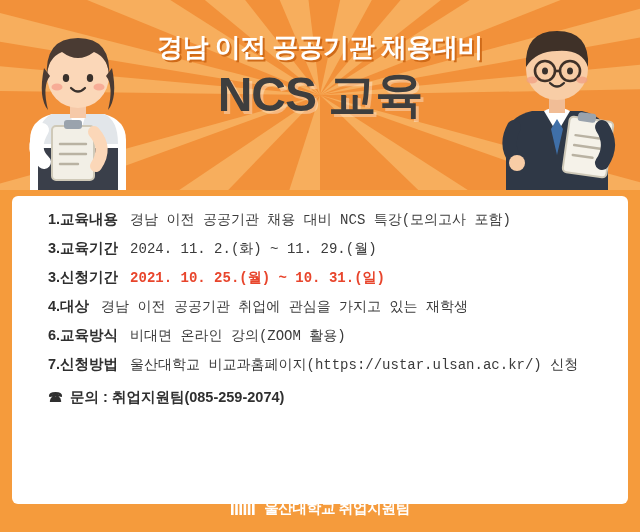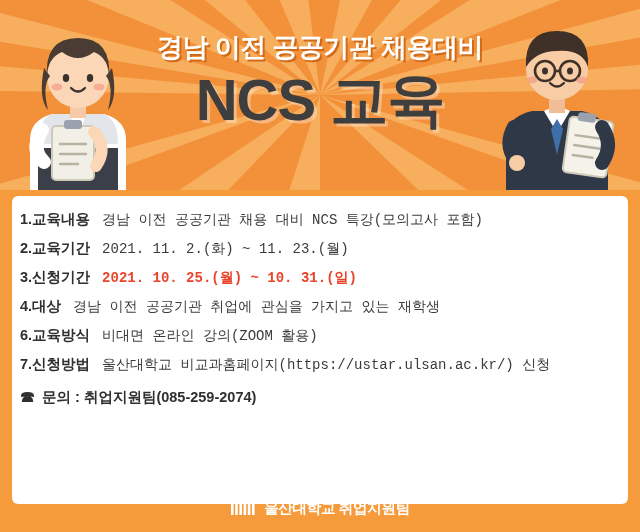--- a/index.html
+++ b/index.html
@@ -47,21 +47,21 @@
     margin-top: 30px;
     font-size: 26px;
     font-weight: bold;
     color: #ffffff;
     letter-spacing: -0.5px;
     text-shadow: 2px 2px 0 #cf6a18;
     font-family: "Liberation Sans", sans-serif;
   }
   .title-big {
     margin-top: 6px;
-    font-size: 58px;
+    font-size: 48px;
     line-height: 1;
     font-weight: bold;
     color: #3e3e3e;
     letter-spacing: -1px;
     text-shadow: 3px 3px 0 rgba(255,255,255,0.35);
   }
 
   
   .char {
     position: absolute;
@@ -74,21 +74,21 @@
   
   .card {
     position: absolute;
     left: 12px;
     top: 196px;
     width: 616px;
     height: 308px;
     background: #ffffff;
     border-radius: 6px;
     box-sizing: border-box;
-    padding: 14px 22px 8px 8px;
+    padding: 14px 22px 8px 36px;
   }
 
   .row {
     display: flex;
     align-items: baseline;
     margin-bottom: 10px;
     white-space: nowrap;
   }
   .row-label {
     color: #2f2f2f;
@@ -252,22 +252,22 @@
   </div>
 
   <div class="card">
 
     <div class="row">
       <span class="row-label">1.교육내용</span>
       <span class="row-value">경남 이전 공공기관 채용 대비 NCS 특강(모의고사 포함)</span>
     </div>
 
     <div class="row">
-      <span class="row-label">2.교육기간</span>
-      <span class="row-value">2021. 11. 2.(화) ~ 11. 23.(월)</span>
+      <span class="row-label">3.교육기간</span>
+      <span class="row-value">2024. 11. 2.(화) ~ 11. 29.(월)</span>
     </div>
 
     <div class="row">
       <span class="row-label">3.신청기간</span>
       <span class="row-value highlight">2021. 10. 25.(월) ~ 10. 31.(일)</span>
     </div>
 
     <div class="row">
       <span class="row-label">4.대상</span>
       <span class="row-value">경남 이전 공공기관 취업에 관심을 가지고 있는 재학생</span>

